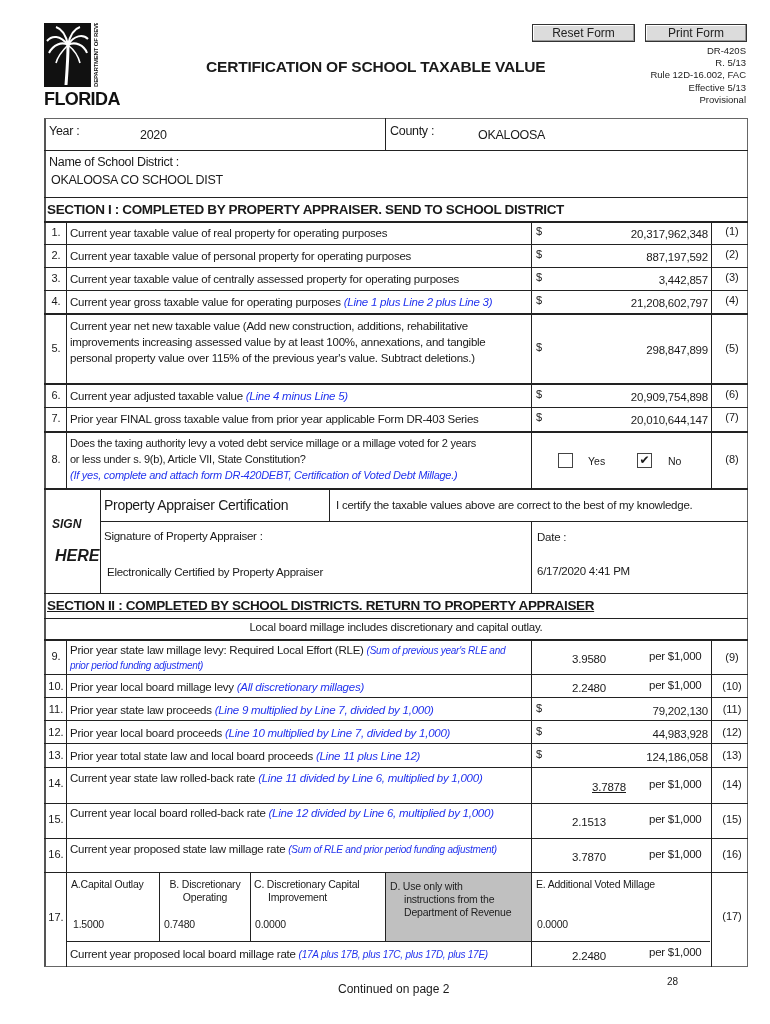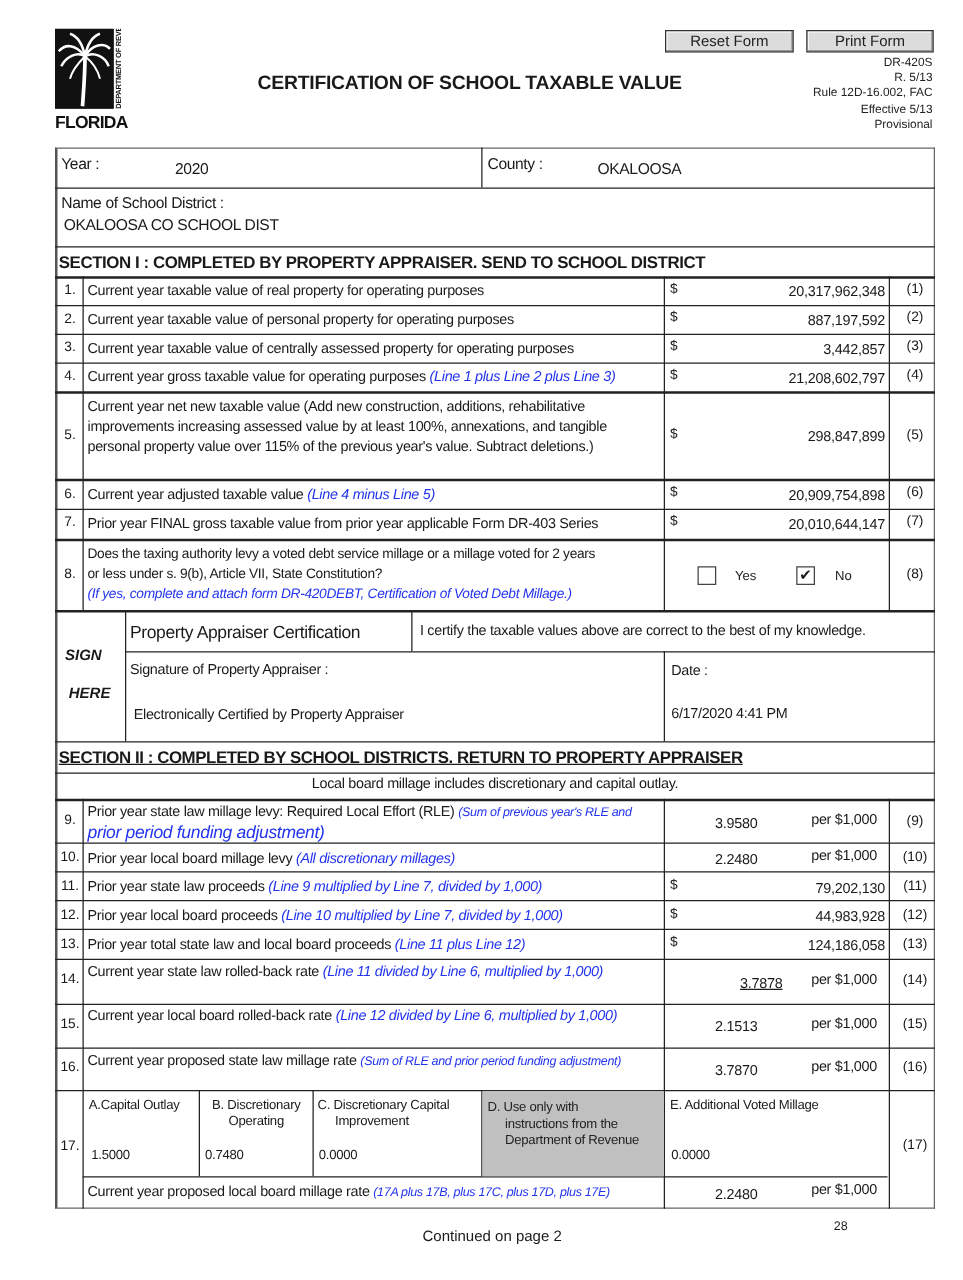--- a/index.html
+++ b/index.html
@@ -5,21 +5,21 @@
   * { box-sizing: border-box; margin: 0; padding: 0; }
   html, body { width: 770px; height: 1024px; background: #fff; overflow: hidden; }
   body { position: relative; font-family: "Liberation Sans", sans-serif; color: #1a1a1a; }
   .abs { position: absolute; }
   .cond { font-family: "Liberation Sans Narrow", "Liberation Sans", sans-serif; letter-spacing: -0.3px; }
   .blue { color: #2233ee; font-style: italic; }
 
   
   .logo-box { left: 44px; top: 23px; width: 47px; height: 64px; background: #111; overflow: hidden; }
   .logo-vert { left: 92px; top: 23px; width: 8px; height: 64px; font-size: 6px; writing-mode: vertical-rl; transform: rotate(180deg); color: #111; font-weight: bold; white-space: nowrap; overflow: hidden; letter-spacing: -0.2px; line-height: 8px; text-align: center; }
-  .logo-florida { left: 44px; top: 89px; font-size: 14px; font-weight: bold; letter-spacing: -0.6px; color: #111; }
+  .logo-florida { left: 44px; top: 89px; font-size: 18px; font-weight: bold; letter-spacing: -0.6px; color: #111; }
   .title { left: 206px; top: 58px; font-size: 15.5px; font-weight: bold; letter-spacing: -0.2px; }
   .btn { height: 18px; background: #dcdcdc; border: 1px solid #333; box-shadow: inset -1px -1px 0 #999, inset 1px 1px 0 #fff; font-size: 12px; text-align: center; line-height: 16px; color: #222; cursor: pointer; }
   .btn-reset { left: 532px; top: 24px; width: 103px; }
   .btn-print { left: 645px; top: 24px; width: 102px; }
   .form-meta { right: 24px; top: 45px; font-size: 9.5px; text-align: right; line-height: 12.2px; color: #222; }
 
   
   .frame { left: 44px; top: 118px; width: 704px; height: 849px; border: 1px solid #666; border-left: 2px solid #555; }
   .hline { position: absolute; height: 1px; background: #222; }
   .vline { position: absolute; width: 1px; background: #222; }
@@ -173,35 +173,35 @@
   <div>or less under s. 9(b), Article VII, State Constitution?</div>
   <div class="blue">(If yes, complete and attach form DR-420DEBT, Certification of Voted Debt Millage.)</div>
 </div>
 <div class="abs cb" style="left:558px; top:453px;"></div>
 <div class="abs small" style="left:588px; top:455px;">Yes</div>
 <div class="abs cb" style="left:637px; top:453px;"><span>✔</span></div>
 <div class="abs small" style="left:668px; top:455px;">No</div>
 <div class="abs ref" style="left:714px; top:453px;">(8)</div>
 
 <div class="abs" style="left:52px; top:517px; font-size:12px; font-weight:bold; font-style:italic;">SIGN</div>
-<div class="abs" style="left:55px; top:547px; font-size:12px; font-weight:bold; font-style:italic;">HERE</div>
+<div class="abs" style="left:55px; top:547px; font-size:16px; font-weight:bold; font-style:italic;">HERE</div>
 <div class="abs cond" style="left:104px; top:497px; font-size:14px; font-weight:normal;">Property Appraiser Certification</div>
 <div class="abs txt" style="left:336px; top:499px;">I certify the taxable values above are correct to the best of my knowledge.</div>
 <div class="abs txt" style="left:104px; top:530px;">Signature of Property Appraiser :</div>
 <div class="abs txt" style="left:107px; top:566px;">Electronically Certified by Property Appraiser</div>
 <div class="abs txt" style="left:537px; top:531px;">Date  :</div>
 <div class="abs txt" style="left:537px; top:565px;">6/17/2020 4:41 PM</div>
 
 <div class="abs section cond" style="left:47px; top:598px;text-decoration:underline;">SECTION II :   COMPLETED BY SCHOOL DISTRICTS.  RETURN TO PROPERTY APPRAISER</div>
 <div class="abs txt" style="left:44px; top:621px; width:704px; text-align:center;">Local board millage includes discretionary and capital outlay.</div>
 
 <div class="abs num" style="left:46px; top:650px; width:20px;">9.</div>
 <div class="abs txt" style="left:70px; top:643px; line-height:15px;">
   <div><span>Prior year state law millage levy: Required Local Effort (RLE) </span><span class="blue" style="font-size:10px;">(Sum of previous year's RLE and</span></div>
-  <div class="blue" style="font-size:14px;">prior period funding adjustment)</div>
+  <div class="blue" style="font-size:10px;">prior period funding adjustment)</div>
 </div>
 <div class="abs val" style="left:560px; top:653px; width:46px;">3.9580</div>
 <div class="abs txt" style="left:649px; top:650px;">per $1,000</div>
 <div class="abs ref" style="left:714px; top:651px;">(9)</div>
 
 <div class="abs num" style="left:44px; top:680px; width:24px;">10.</div>
 <div class="abs txt" style="left:70px; top:681px;"><span>Prior year local board millage levy </span><span class="blue">(All discretionary millages)</span></div>
 <div class="abs val" style="left:560px; top:682px; width:46px;">2.2480</div>
 <div class="abs txt" style="left:649px; top:679px;">per $1,000</div>
 <div class="abs ref" style="left:714px; top:680px;">(10)</div>

